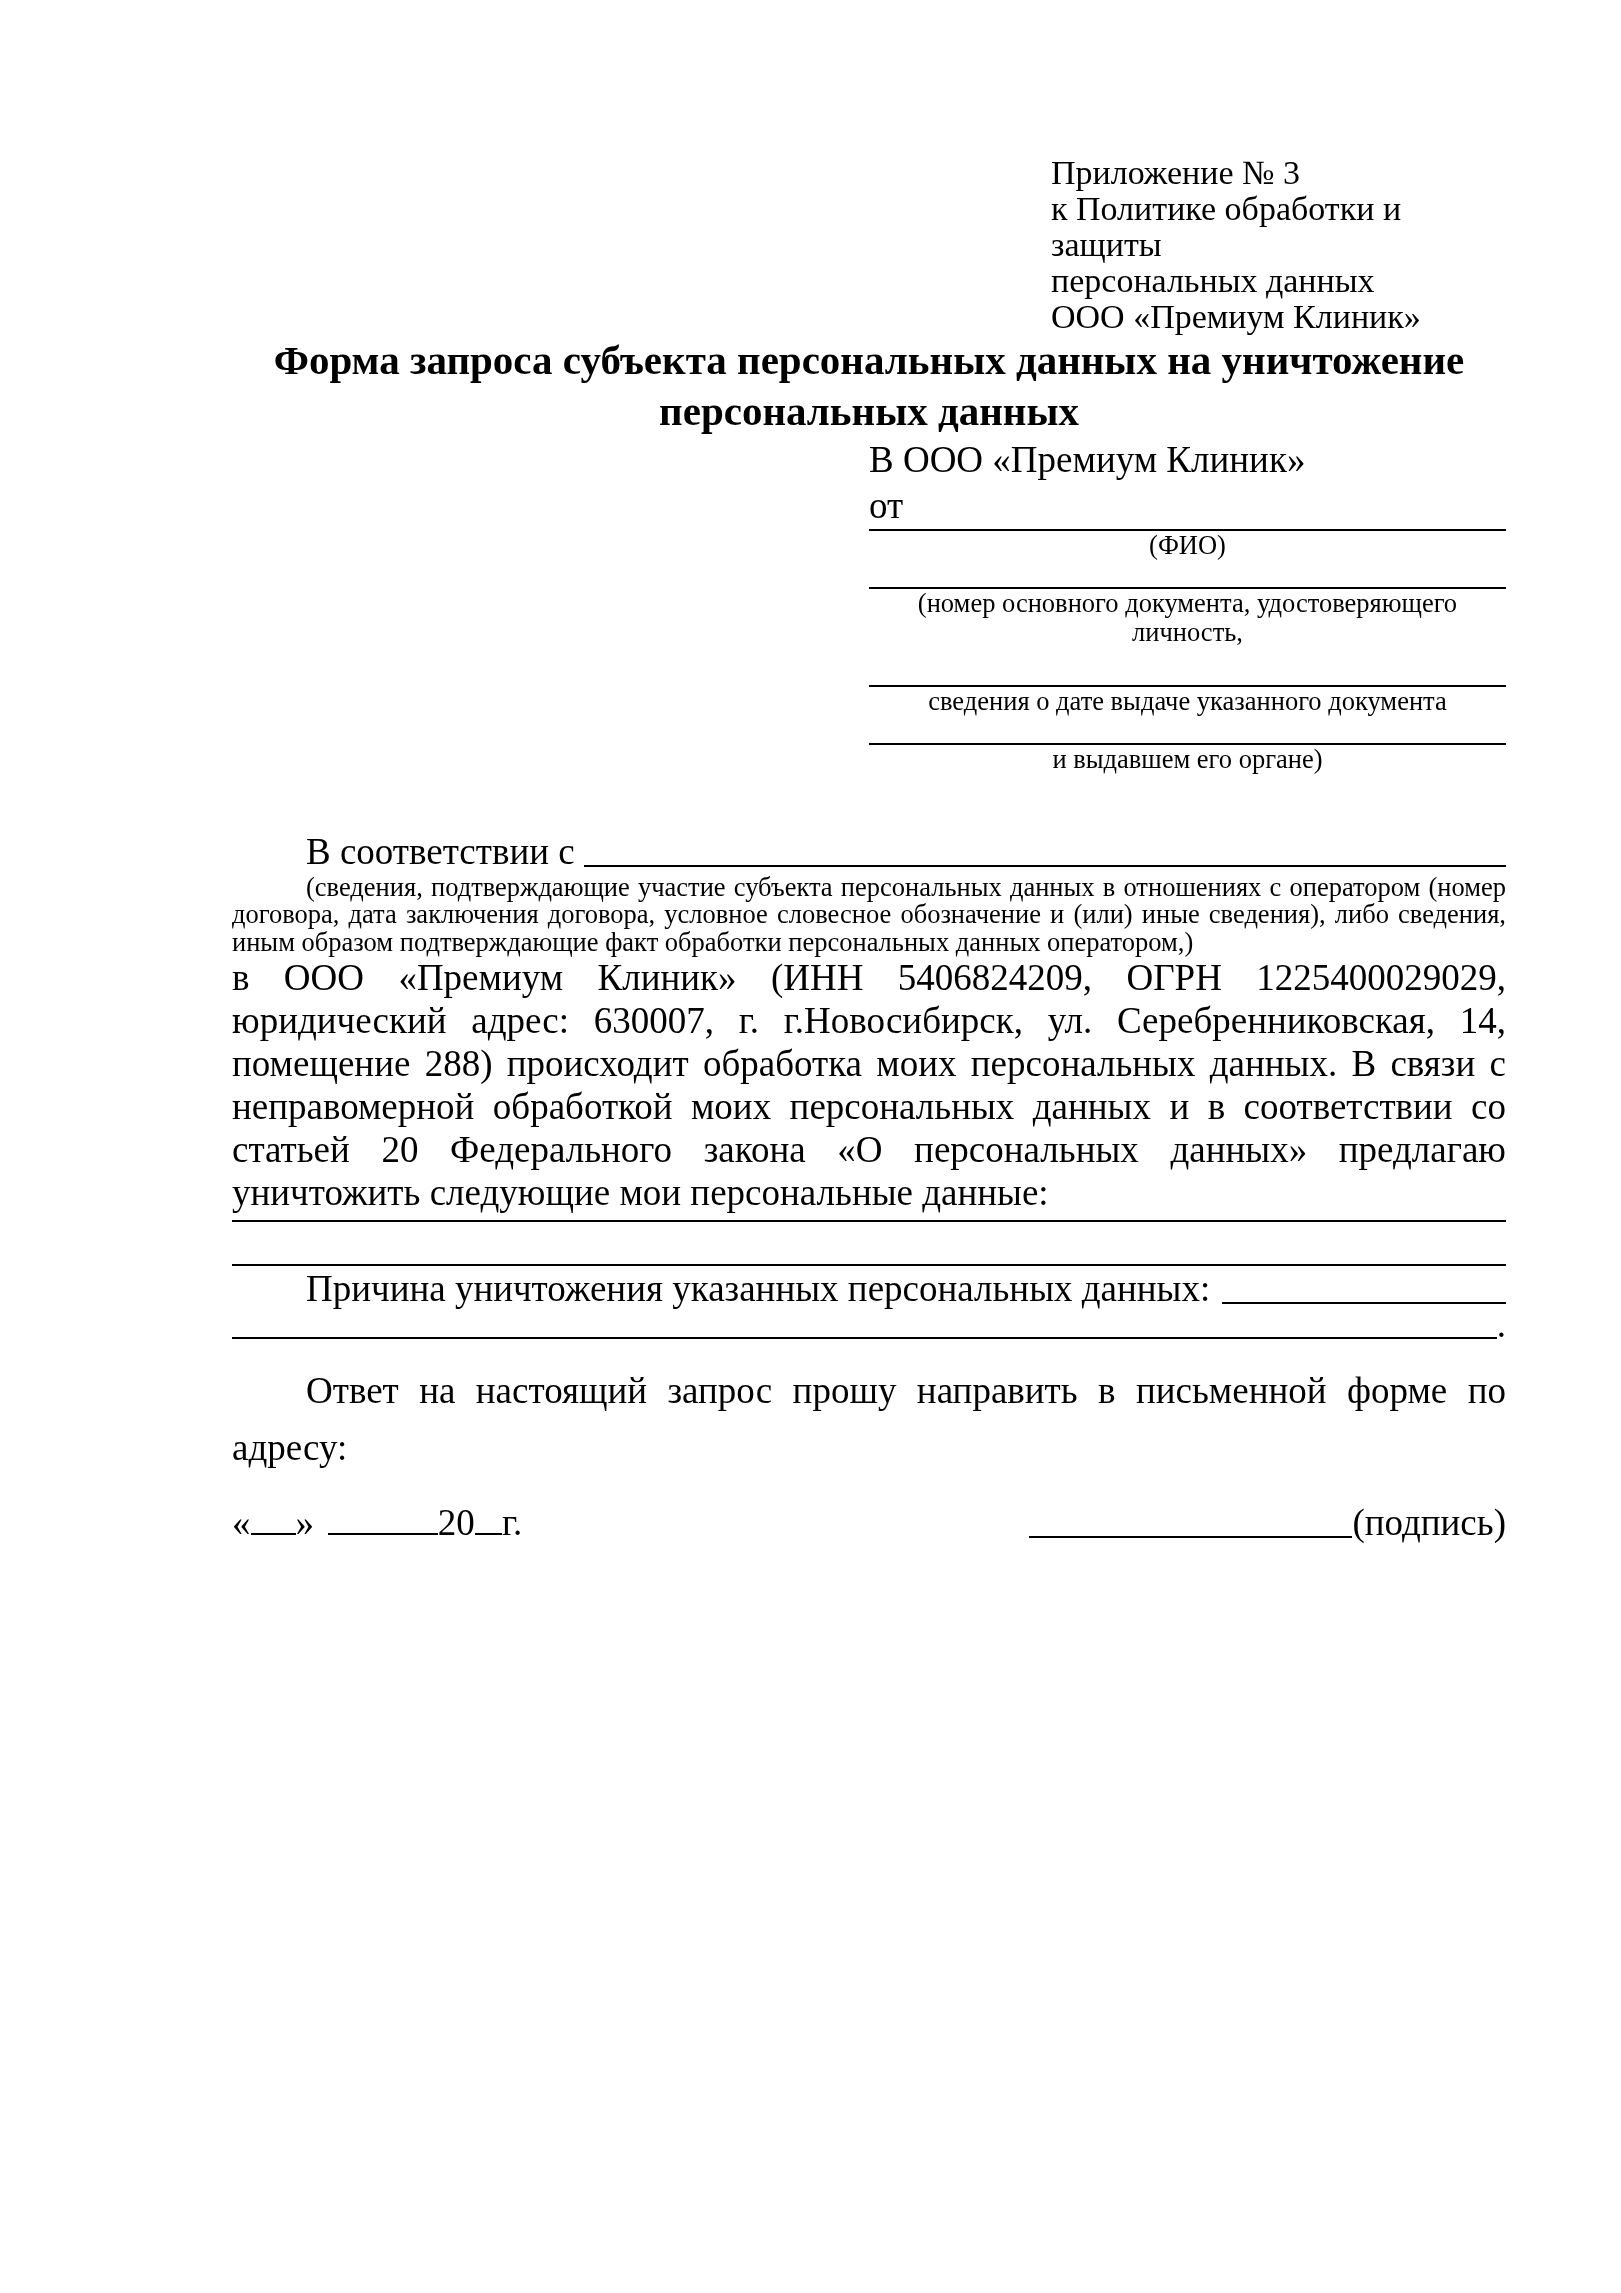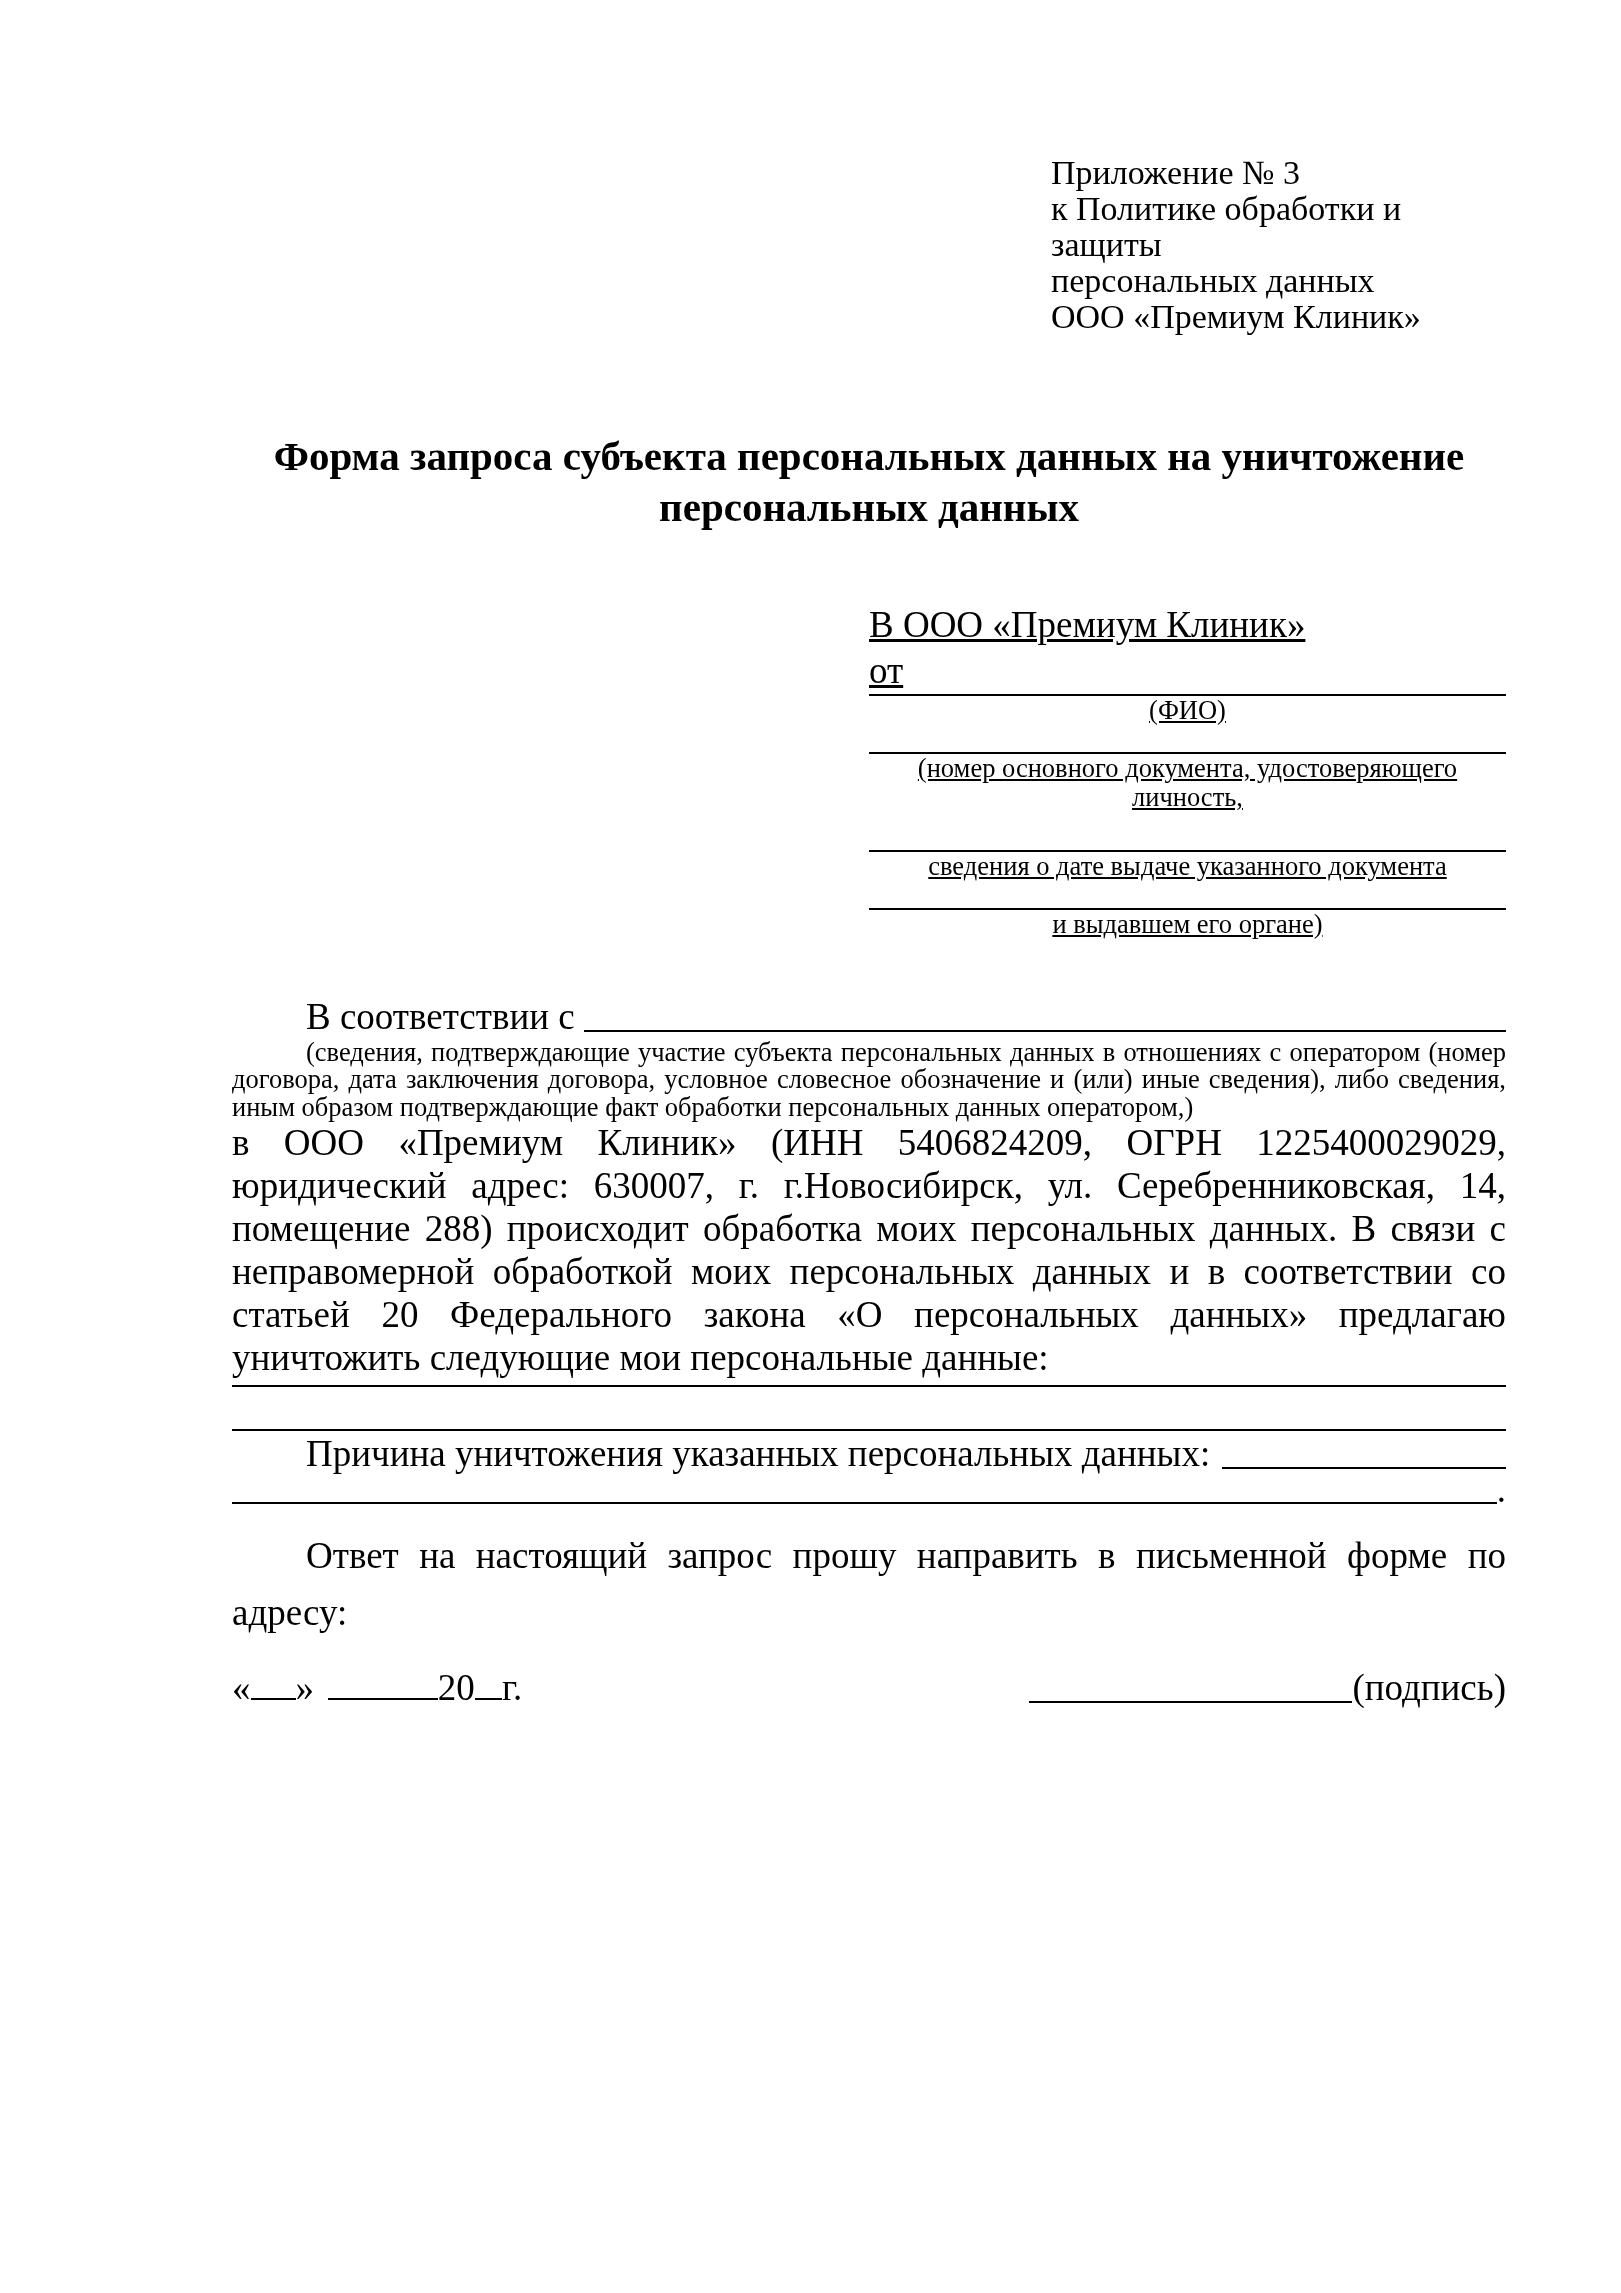--- a/index.html
+++ b/index.html
@@ -10,24 +10,24 @@
     color:#000;
     font-family:"Liberation Serif","DejaVu Serif",serif;
     overflow:hidden;
   }
   .content{position:absolute;left:232px;top:0;width:1274px;}
 
   
   .appendix{padding-top:155px;margin-left:819px;font-size:34px;line-height:36px;}
 
   
-  .title{margin-top:96px;text-align:center;font-weight:bold;font-size:41px;line-height:51px;}
+  .title{text-align:center;font-weight:bold;font-size:41px;line-height:51px;}
 
   
-  .addr{margin-top:69px;margin-left:637px;width:637px;text-decoration:underline;}
+  .addr{margin-left:637px;width:637px;}
   .addr-to{font-size:37px;line-height:45px;}
   .addr-from{font-size:37px;line-height:47px;}
   .field{border-top:2.9px solid #000;padding-top:0;font-size:26.5px;line-height:29px;text-align:center;}
   .f1{padding-bottom:27.4px;}
   .f2{padding-bottom:38px;}
   .f3{padding-bottom:26.5px;}
 
   
   .accord{margin-top:55px;display:flex;align-items:flex-end;padding-left:74px;font-size:37px;line-height:45px;}
   .accord .fill{flex:1;border-bottom:2.9px solid #000;margin:0 0 6.9px 9.8px;}

